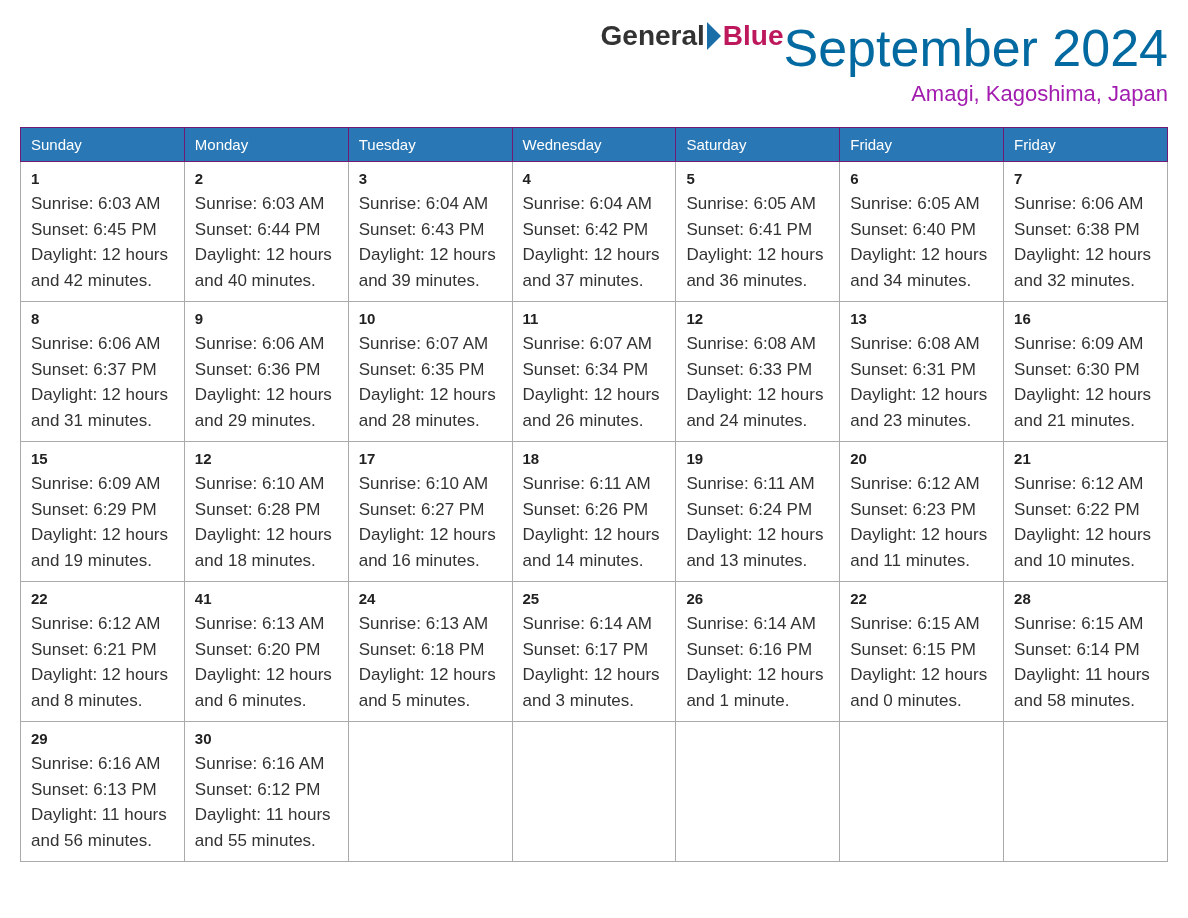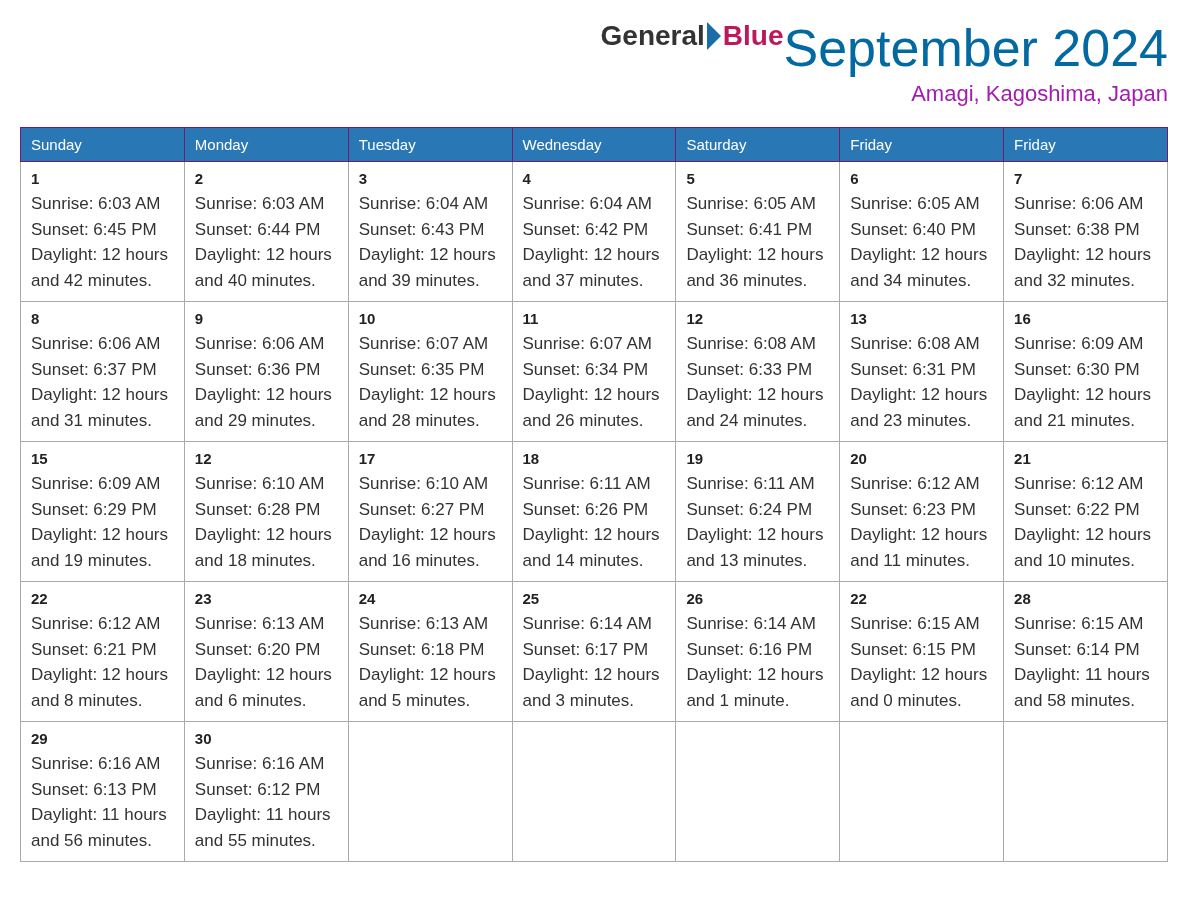--- a/index.html
+++ b/index.html
@@ -233,21 +233,21 @@
           <span class="day-number">21</span>
           <div class="day-info">Sunrise: 6:12 AM<br>Sunset: 6:22 PM<br>Daylight: 12 hours<br>and 10 minutes.</div>
         </td>
       </tr>
       <tr style="background-color: #701a75;">
         <td>
           <span class="day-number">22</span>
           <div class="day-info">Sunrise: 6:12 AM<br>Sunset: 6:21 PM<br>Daylight: 12 hours<br>and 8 minutes.</div>
         </td>
         <td>
-          <span class="day-number">23</span>
+          <span class="day-number">41</span>
           <div class="day-info">Sunrise: 6:13 AM<br>Sunset: 6:20 PM<br>Daylight: 12 hours<br>and 6 minutes.</div>
         </td>
         <td>
           <span class="day-number">24</span>
           <div class="day-info">Sunrise: 6:13 AM<br>Sunset: 6:18 PM<br>Daylight: 12 hours<br>and 5 minutes.</div>
         </td>
         <td>
           <span class="day-number">25</span>
           <div class="day-info">Sunrise: 6:14 AM<br>Sunset: 6:17 PM<br>Daylight: 12 hours<br>and 3 minutes.</div>
         </td>

